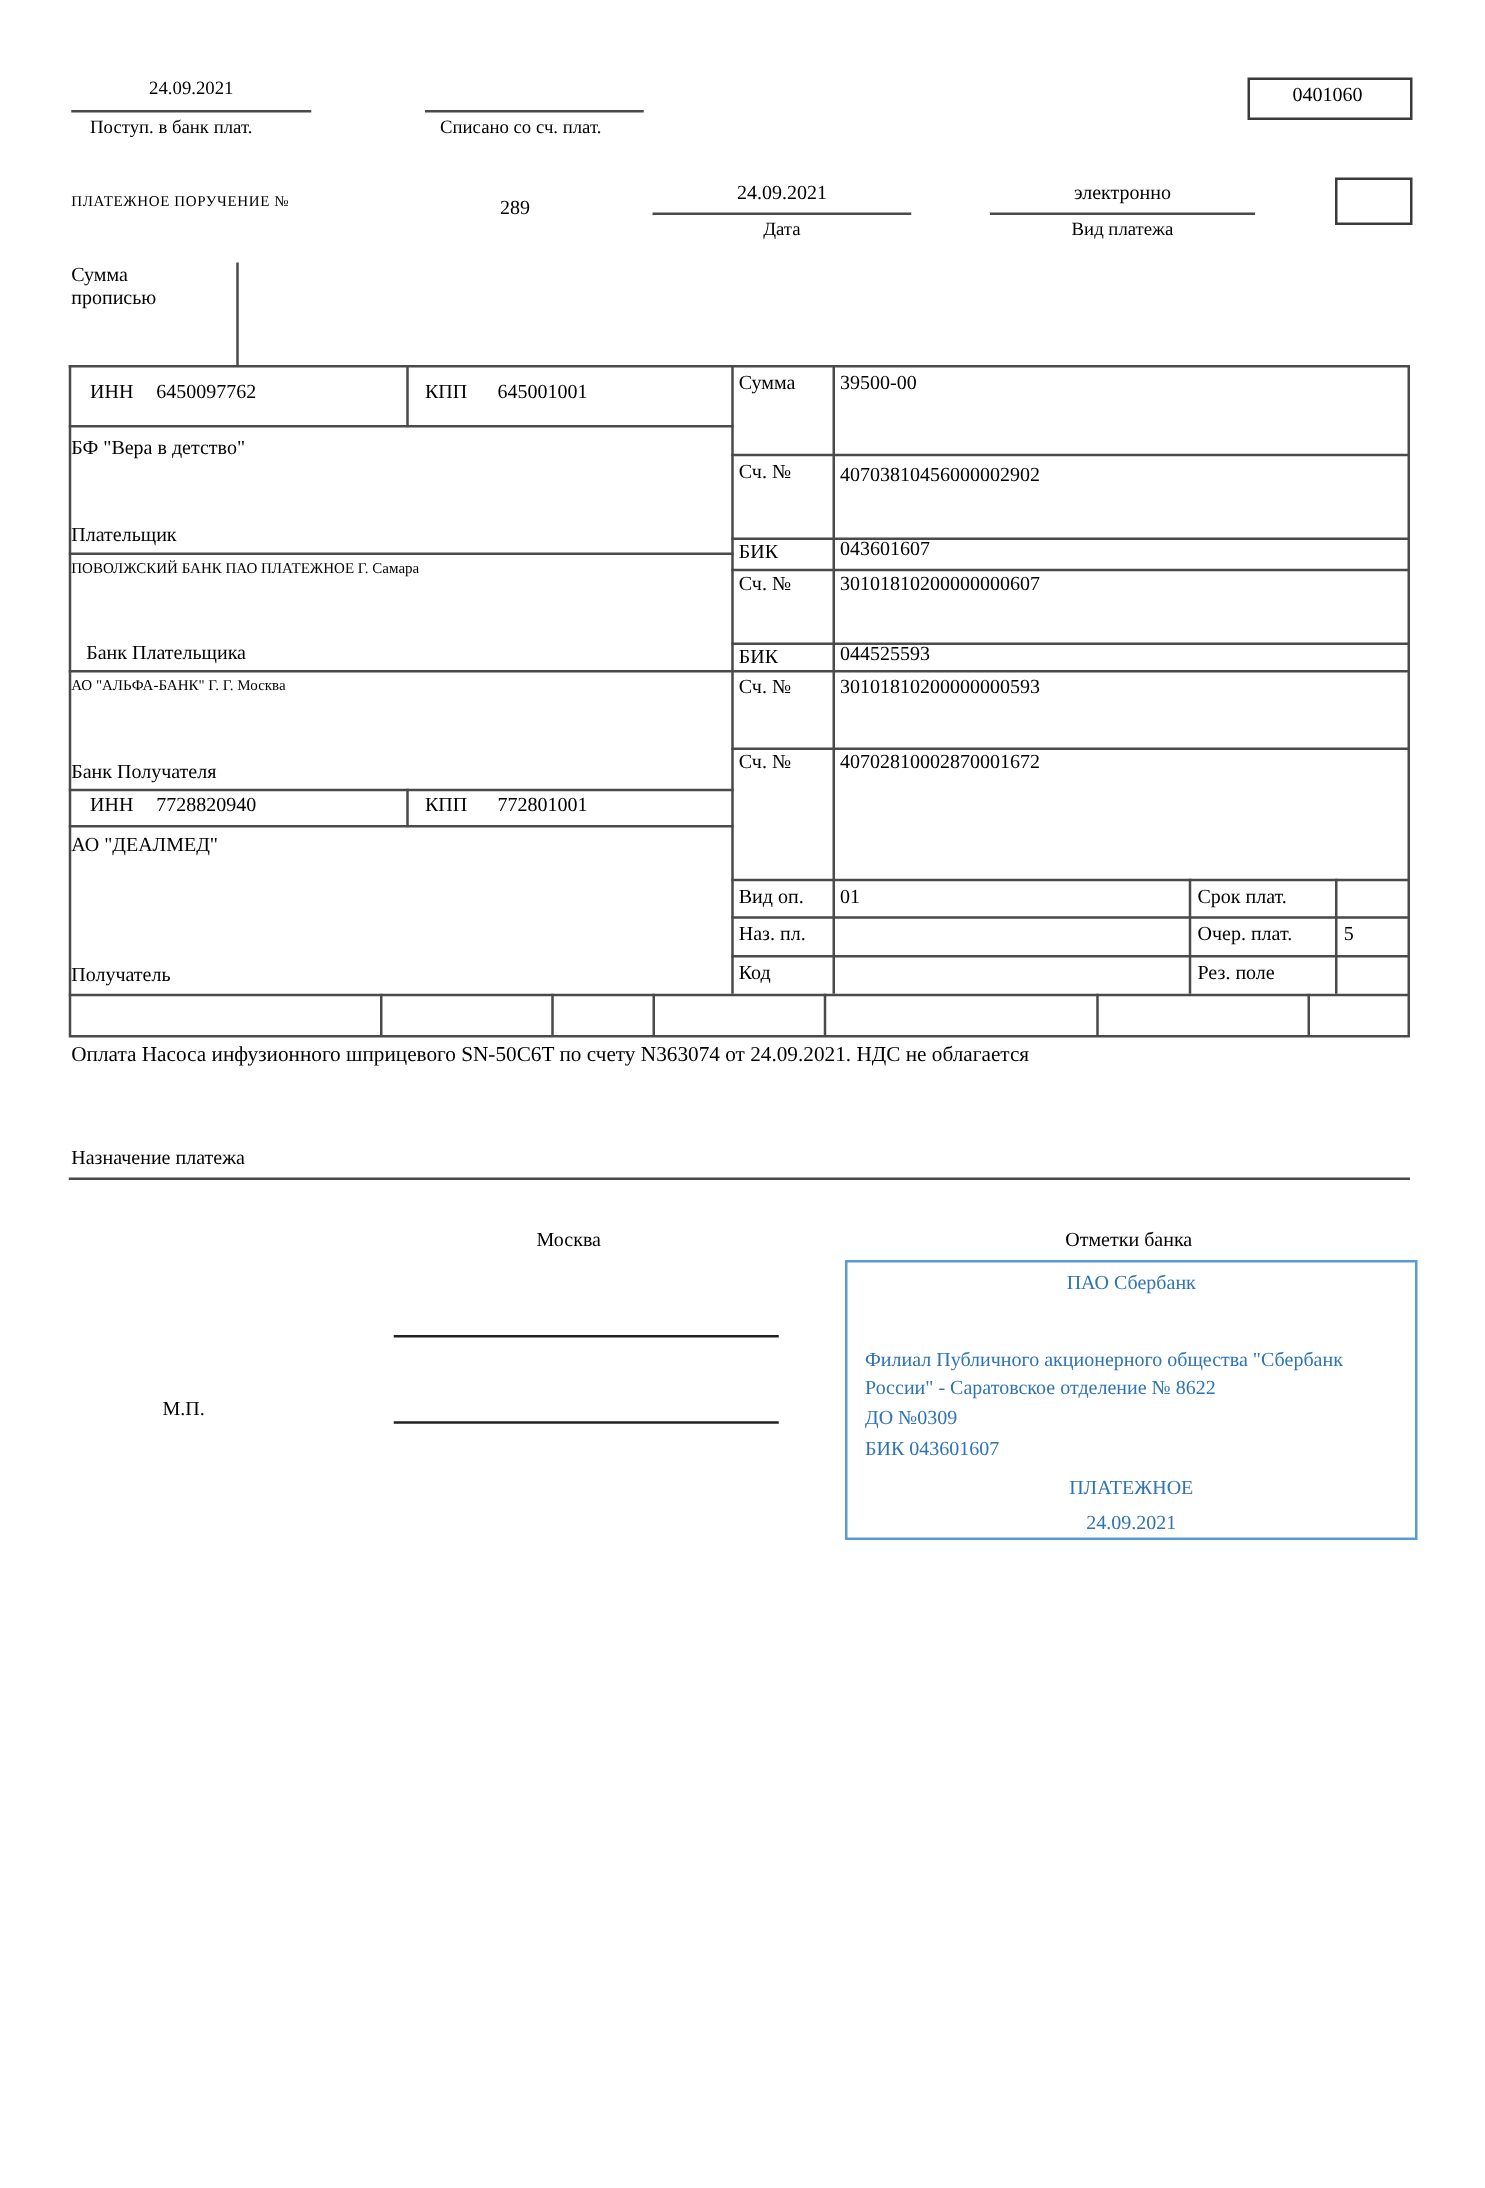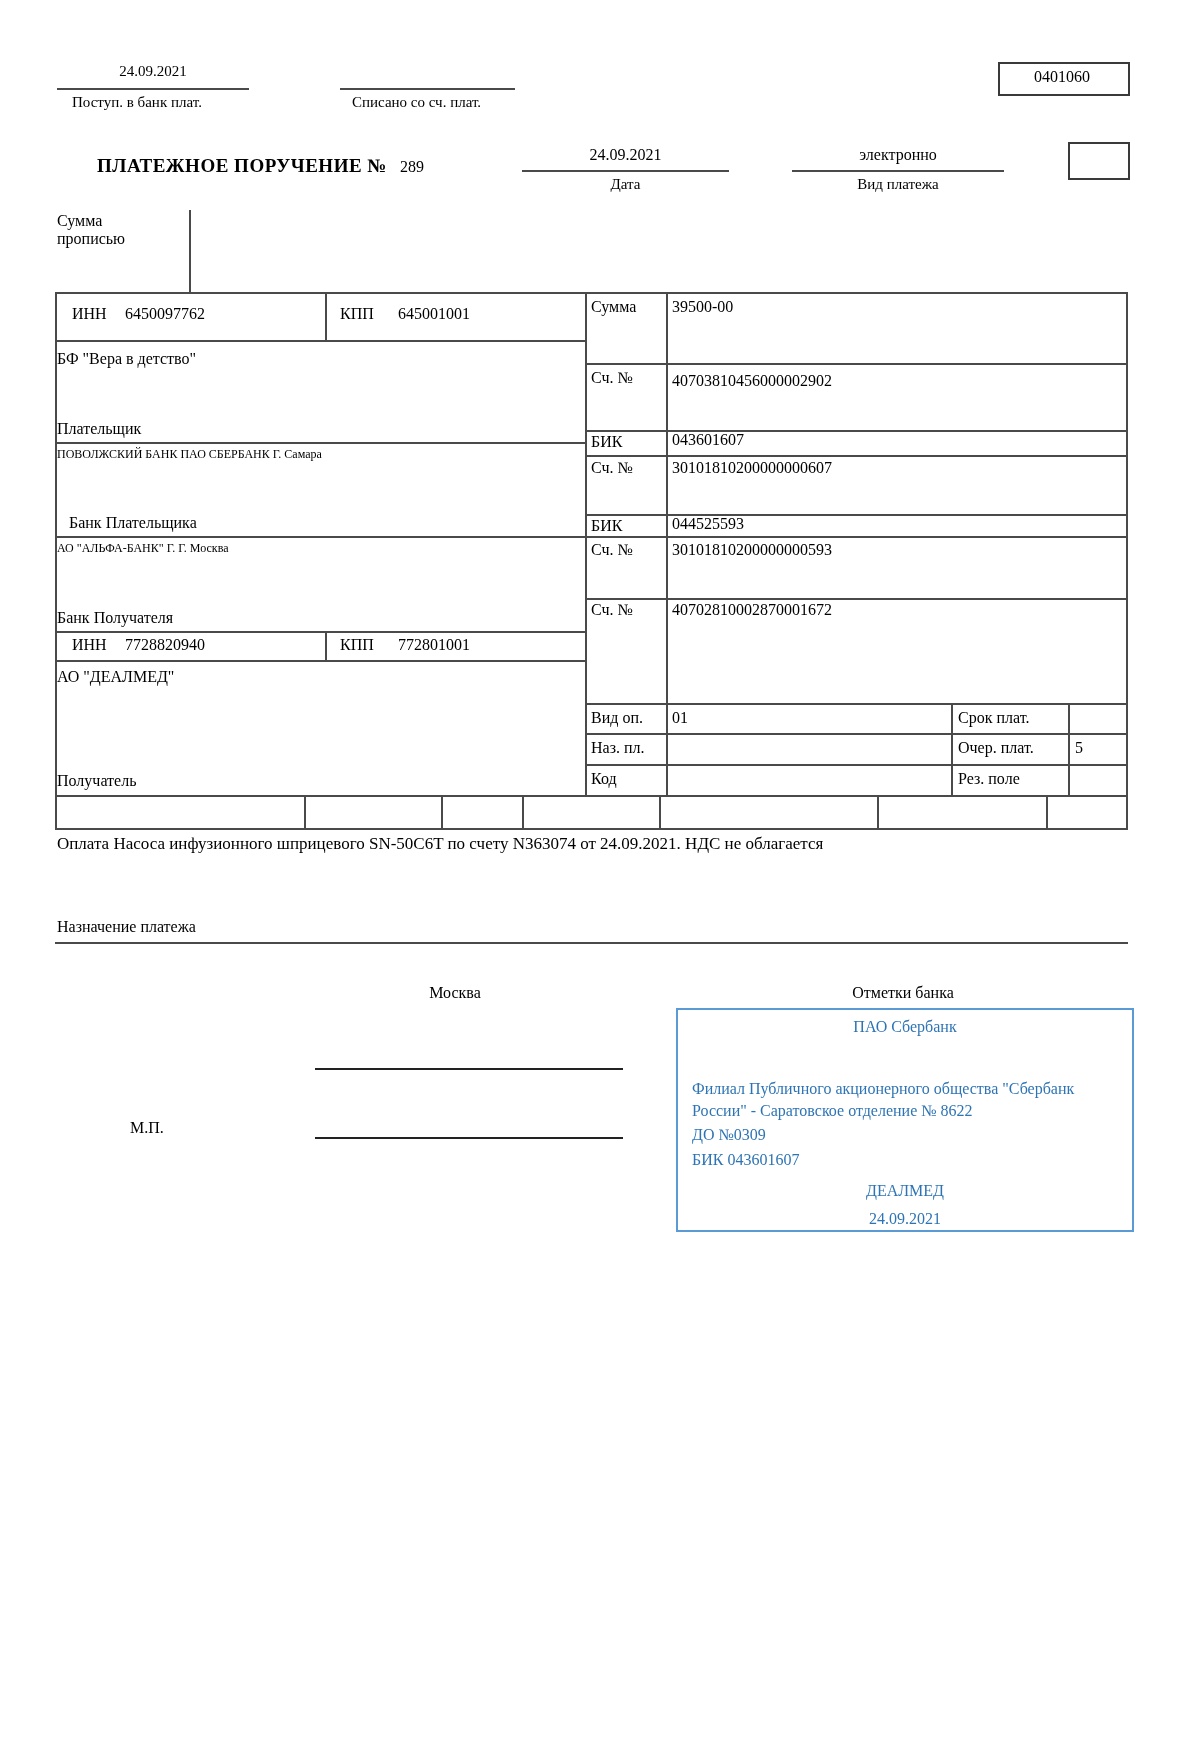--- a/index.html
+++ b/index.html
@@ -5,21 +5,21 @@
   html,body { margin:0; padding:0; background:#888; }
   .page {
     position:relative; width:1188px; height:1750px; margin:0 auto;
     background:#ffffff; font-family:"Liberation Serif", serif; color:#000;
     overflow:hidden;
   }
   .t  { position:absolute; font-size:16px; line-height:1.15; white-space:nowrap; }
   .c  { text-align:center; }
   .sm { font-size:12px; }
   .lb { font-size:15px; }
-  .big{ font-size:19px; font-weight:bold; letter-spacing:0.5px;margin-left:40px; }
+  .big{ font-size:12px; font-weight:normal; letter-spacing:0.5px; }
   .hl { position:absolute; height:2px; background:#4a4a4a; }
   .vl { position:absolute; width:2px;  background:#4a4a4a; }
   .box{ position:absolute; border:2px solid #3a3a3a; background:#fff; }
   .stamp {
     position:absolute; left:676px; top:1008px; width:454px; height:220px;
     border:2px solid #5b9bd5; color:#2e74b5; font-size:16px;
   }
   .stamp .t { color:#2e74b5; }
   .wrap2 { white-space:normal; width:90px; }
 </style>
@@ -90,21 +90,21 @@
   <div class="vl" style="left:877px; top:795px; height:33px;"></div>
   <div class="vl" style="left:1046px;top:795px; height:33px;"></div>
 
   <div class="t" style="left:72px;  top:305px;">ИНН</div>
   <div class="t" style="left:125px; top:305px;">6450097762</div>
   <div class="t" style="left:340px; top:305px;">КПП</div>
   <div class="t" style="left:398px; top:305px;">645001001</div>
   <div class="t" style="left:57px;  top:350px;">БФ "Вера в детство"</div>
   <div class="t" style="left:57px;  top:420px;">Плательщик</div>
 
-  <div class="t sm" style="left:57px; top:448px;">ПОВОЛЖСКИЙ БАНК ПАО СБЕРБАНК Г. Самара</div>
+  <div class="t sm" style="left:57px; top:448px;">ПОВОЛЖСКИЙ БАНК ПАО ПЛАТЕЖНОЕ Г. Самара</div>
   <div class="t" style="left:57px;  top:514px;padding-left:12px;">Банк Плательщика</div>
 
   <div class="t sm" style="left:57px; top:542px;">АО "АЛЬФА-БАНК" Г. Г. Москва</div>
   <div class="t" style="left:57px;  top:609px;">Банк Получателя</div>
 
   <div class="t" style="left:72px;  top:636px;">ИНН</div>
   <div class="t" style="left:125px; top:636px;">7728820940</div>
   <div class="t" style="left:340px; top:636px;">КПП</div>
   <div class="t" style="left:398px; top:636px;">772801001</div>
   <div class="t" style="left:57px;  top:668px;">АО "ДЕАЛМЕД"</div>
@@ -151,17 +151,17 @@
   <div class="t" style="left:130px; top:1119px;">М.П.</div>
   <div class="hl" style="left:315px; top:1068px; width:308px; background:#222;"></div>
   <div class="hl" style="left:315px; top:1137px; width:308px; background:#222;"></div>
 
   <div class="stamp">
     <div class="t c" style="left:0; top:8px; width:454px;">ПАО Сбербанк</div>
     <div class="t" style="left:14px; top:70px;">Филиал Публичного акционерного общества "Сбербанк</div>
     <div class="t" style="left:14px; top:92px;">России" - Саратовское отделение № 8622</div>
     <div class="t" style="left:14px; top:116px;">ДО №0309</div>
     <div class="t" style="left:14px; top:141px;">БИК 043601607</div>
-    <div class="t c" style="left:0; top:172px; width:454px;">ДЕАЛМЕД</div>
+    <div class="t c" style="left:0; top:172px; width:454px;">ПЛАТЕЖНОЕ</div>
     <div class="t c" style="left:0; top:200px; width:454px;">24.09.2021</div>
   </div>
 
 </div>
 
 </body></html>

